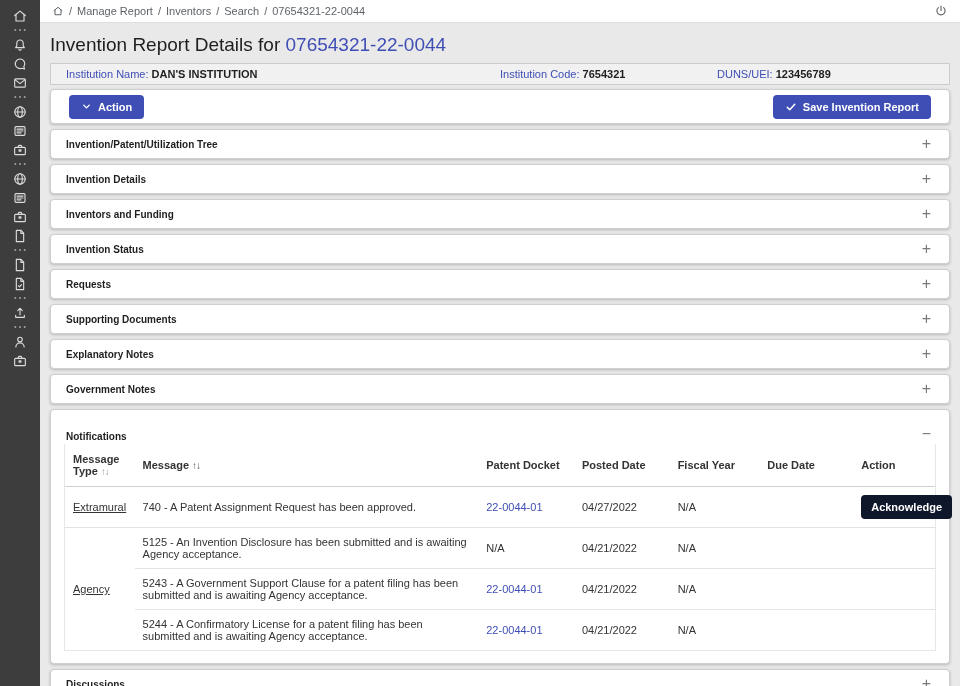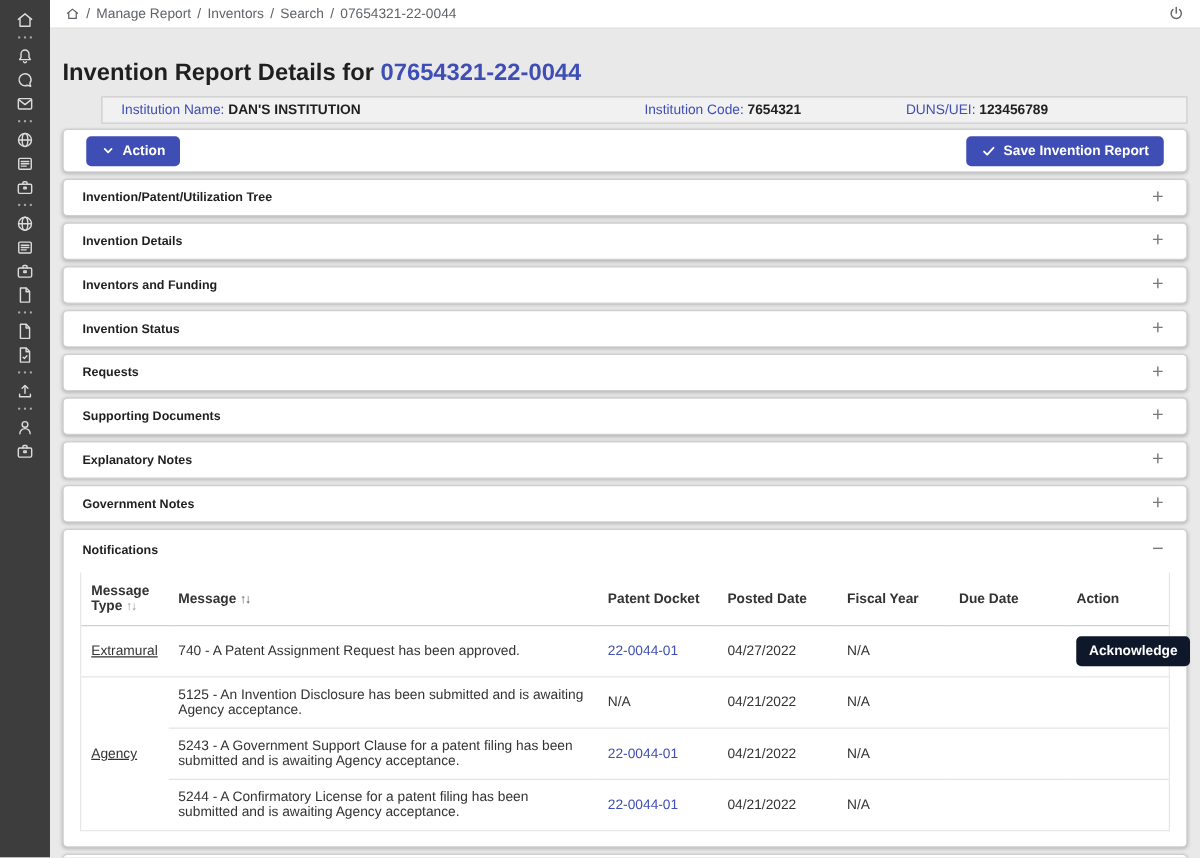--- a/index.html
+++ b/index.html
@@ -20,25 +20,25 @@
   .topbar { height:23px; background:#fff; border-bottom:1px solid #ddd;
     display:flex; align-items:center; padding:0 12px; flex-shrink:0; }
   .crumbs { display:flex; align-items:center; gap:5px; font-size:11px; color:#5f6368; }
   .crumbs .home { color:#5f6368; display:flex; align-items:center; cursor:pointer; }
   .crumb { cursor:pointer; }
   .crumb-sep { color:#5f6368; }
   .power-btn { margin-left:auto; color:#666; cursor:pointer; display:flex; align-items:center; }
 
   .content { flex:1; padding:0 10px; overflow:hidden; }
 
-  .page-title { margin-top:25px; font-size:19px; font-weight:bold; color:#1f1f1f; }
+  .page-title { margin-top:11px; font-size:19px; font-weight:normal; color:#1f1f1f; }
   .page-title .id { color:#3f4eb5; }
 
   .inst-bar { margin-top:7px; background:#f1f1f1; border:1px solid #ccc;
-    height:22px; display:flex; align-items:center; padding:0 15px; font-size:11px;margin-left:31px; }
+    height:22px; display:flex; align-items:center; padding:0 15px; font-size:11px; }
   .inst-seg { white-space:nowrap; }
   .inst-seg.s1 { width:50%; } .inst-seg.s2 { width:25%; } .inst-seg.s3 { width:25%; }
   .inst-label { color:#3f4eb5; }
   .inst-value { color:#1f1f1f; font-weight:bold; }
 
   .card { background:#fff; border:1px solid #cfcfcf; border-radius:4px;
     box-shadow:0 1px 3px rgba(0,0,0,.22); }
   .toolbar { margin-top:4px; height:35px; display:flex; align-items:center;
     justify-content:space-between; padding:0 18px; }
   .btn { background:#3f4eb5; color:#fff; border:none; border-radius:4px;
@@ -47,21 +47,21 @@
     cursor:pointer; }
 
   .acc { margin-top:5px; height:30px; display:flex; align-items:center;
     padding:0 15px; cursor:pointer; }
   .acc-label { font-size:10px; font-weight:bold; color:#1f1f1f; }
   .acc-toggle { margin-left:auto; color:#7a7a7a; font-size:16px; line-height:1;
     cursor:pointer; padding-right:3px; }
 
   
   .panel { margin-top:5px; padding-bottom:12px; }
-  .panel-head { height:32px; display:flex; align-items:center; padding:0 15px; cursor:pointer; }
+  .panel-head { height:32px; display:flex; align-items:flex-end; padding:0 15px; cursor:pointer; }
   .tbl-wrap { margin:2px 13px 0 13px; border:1px solid #e7e7e7; border-top:none; }
   table { width:100%; border-collapse:collapse; table-layout:fixed; }
   th { text-align:left; font-size:11px; color:#333; padding:9px 8px 9px 8px; vertical-align:middle;margin-left:36px; }
   th .sort { font-size:10px; letter-spacing:-1px; margin-left:3px; }
   th .sort.inactive { color:#9a9a9a; } th .sort.active { color:#555; }
   thead tr { border-bottom:1px solid #d0d0d0; }
   tbody tr { border-bottom:1px solid #e3e3e3; }
   tbody tr:last-child { border-bottom:none; }
   td { font-size:11px; color:#333; padding:8px; vertical-align:middle; }
   td.type-cell { vertical-align:middle;text-decoration:underline; }

